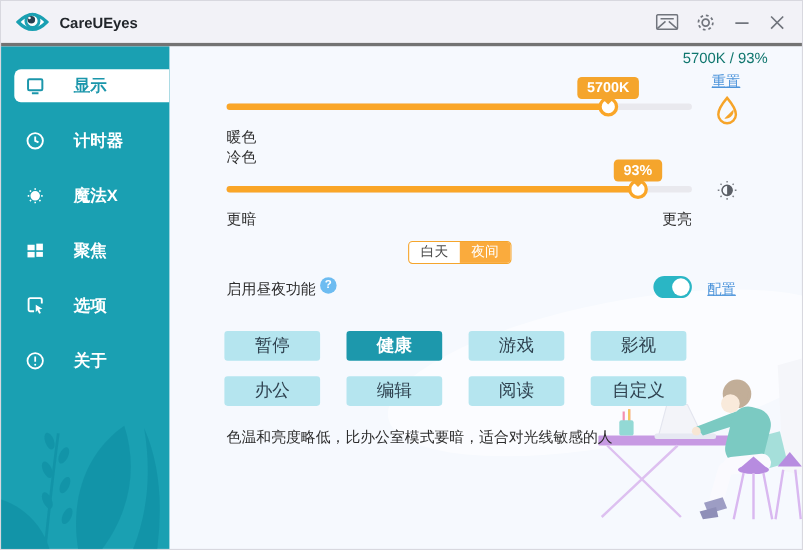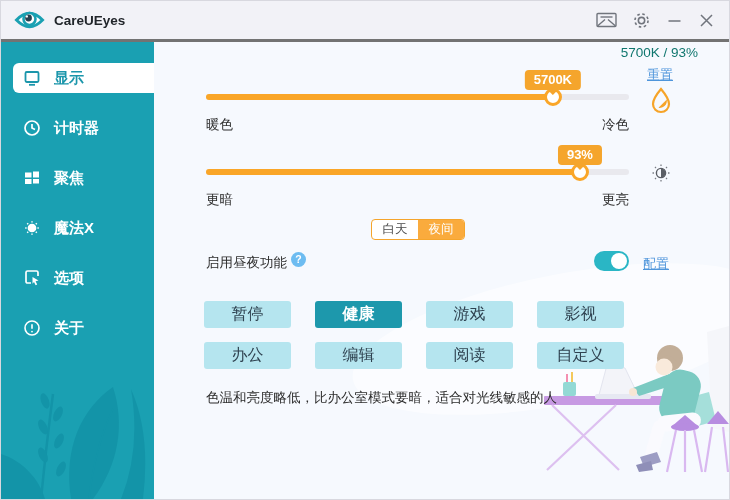--- a/index.html
+++ b/index.html
@@ -10,21 +10,21 @@
   .titlebar{position:absolute;top:0;left:0;right:0;height:41px;background:#F2F2F7;border-bottom:3px solid #737373;display:flex;align-items:center;box-sizing:border-box;z-index:5;}
   .logo{margin-left:13px;display:flex;align-items:center;}
   .app-title{font-size:13.5px;font-weight:bold;color:#22262B;margin-left:9px;}
   .tb-icons{margin-left:auto;display:flex;align-items:center;gap:15px;padding-right:14px;color:#71757D;}
   .tb-icons svg{display:block;cursor:pointer;}
 
   
   .sidebar{position:absolute;top:41px;left:0;bottom:0;width:153px;background:#1AA0B2;overflow:hidden;}
   .deco{position:absolute;bottom:0;left:0;opacity:.55;z-index:0;}
   .nav{position:relative;z-index:1;padding-top:21px;}
-  .nav-item{display:flex;align-items:center;height:30px;margin:0 0 20px 12px;padding-left:10px;gap:13px;color:#fff;font-size:15px;font-weight:bold;border-radius:6px 0 0 6px;cursor:pointer;}
+  .nav-item{display:flex;align-items:center;height:30px;margin:0 0 20px 12px;padding-left:10px;gap:26px;color:#fff;font-size:15px;font-weight:bold;border-radius:6px 0 0 6px;cursor:pointer;}
   .nav-item.active{background:#fff;color:#1B96AB;}
   .nav-item svg{flex:0 0 auto;}
 
   
   .main{position:absolute;top:41px;left:153px;right:0;bottom:0;}
   .wave{position:absolute;right:-50px;bottom:95px;width:430px;height:130px;background:rgba(255,255,255,.55);border-radius:50%;transform:rotate(-11deg);z-index:0;}
   .illu{position:absolute;right:0;bottom:0;z-index:0;}
   .layer{position:absolute;z-index:1;}
 
   .current-value{top:3px;right:31px;font-size:13.5px;color:#0f766e;}
@@ -121,35 +121,35 @@
 
       <div class="nav-item">
         <svg width="18" height="18" viewBox="0 0 18 18" fill="none" stroke="currentColor" stroke-width="1.7">
           <circle cx="9" cy="9" r="7"></circle>
           <path d="M9 5 V9 L12 10.5"></path>
         </svg>
         <span>计时器</span>
       </div>
 
       <div class="nav-item">
+        <svg width="18" height="18" viewBox="0 0 18 18" stroke="currentColor" stroke-width="1.5" fill="none">
+          <circle cx="9" cy="9" r="3.6" fill="currentColor"></circle>
+          <path d="M9 2.2 V3.6 M9 14.4 V15.8 M2.2 9 H3.6 M14.4 9 H15.8 M4.2 4.2 L5.2 5.2 M12.8 12.8 L13.8 13.8 M13.8 4.2 L12.8 5.2 M5.2 12.8 L4.2 13.8"></path>
+        </svg>
+        <span>魔法X</span>
+      </div>
+
+      <div class="nav-item">
         <svg width="18" height="18" viewBox="0 0 18 18" fill="currentColor">
           <rect x="2" y="3.5" width="6.5" height="5"></rect>
           <rect x="10" y="2.5" width="6" height="6"></rect>
           <rect x="2" y="10" width="6.5" height="5"></rect>
           <rect x="10" y="10" width="6" height="4.5"></rect>
         </svg>
         <span>聚焦</span>
-      </div>
-
-      <div class="nav-item">
-        <svg width="18" height="18" viewBox="0 0 18 18" stroke="currentColor" stroke-width="1.5" fill="none">
-          <circle cx="9" cy="9" r="3.6" fill="currentColor"></circle>
-          <path d="M9 2.2 V3.6 M9 14.4 V15.8 M2.2 9 H3.6 M14.4 9 H15.8 M4.2 4.2 L5.2 5.2 M12.8 12.8 L13.8 13.8 M13.8 4.2 L12.8 5.2 M5.2 12.8 L4.2 13.8"></path>
-        </svg>
-        <span>魔法X</span>
       </div>
 
       <div class="nav-item">
         <svg width="18" height="18" viewBox="0 0 18 18" fill="none" stroke="currentColor" stroke-width="1.7">
           <path d="M15 7 V3.5 A1.5 1.5 0 0 0 13.5 2 H4.5 A1.5 1.5 0 0 0 3 3.5 V12.5 A1.5 1.5 0 0 0 4.5 14 H8"></path>
           <path d="M9.5 8 L15.5 11.6 L12.6 12.3 L14.2 15.5 L12.6 16.3 L11 13.1 L9.5 14.8 Z" fill="currentColor" stroke="none"></path>
         </svg>
         <span>选项</span>
       </div>
 
@@ -208,21 +208,21 @@
     <svg class="layer droplet" width="26" height="28" viewBox="0 0 26 28">
       <path d="M13 3 C13 3 5 12.5 5 18 a8 8 0 0 0 16 0 C21 12.5 13 3 13 3 Z" fill="none" stroke="#F6A429" stroke-width="2.2"></path>
       <path d="M18.8 13.5 A7.2 7.2 0 0 1 10.5 21.8 Z" fill="#F6A429"></path>
     </svg>
 
     <div class="layer track" style="top:52px;text-align:right;">
       <div class="fill" style="width: 82%;"></div>
       <div class="thumb" style="left: 82%;"></div>
       <div class="badge" style="left: 82%;"><span>5700K</span><i class="tri"></i></div>
     </div>
-    <div class="slider-labels layer" style="top:74px;">
+    <div class="slider-labels layer" style="top:74px;flex-direction:column;">
       <span>暖色</span>
       <span>冷色</span>
     </div>
 
     <div class="layer track" style="top:127px;">
       <div class="fill" style="width: 88.4%;"></div>
       <div class="thumb" style="left: 88.4%;"></div>
       <div class="badge" style="left: 88.4%;"><span>93%</span><i class="tri"></i></div>
     </div>
     <svg class="layer sun-icon" width="22" height="22" viewBox="0 0 22 22">

